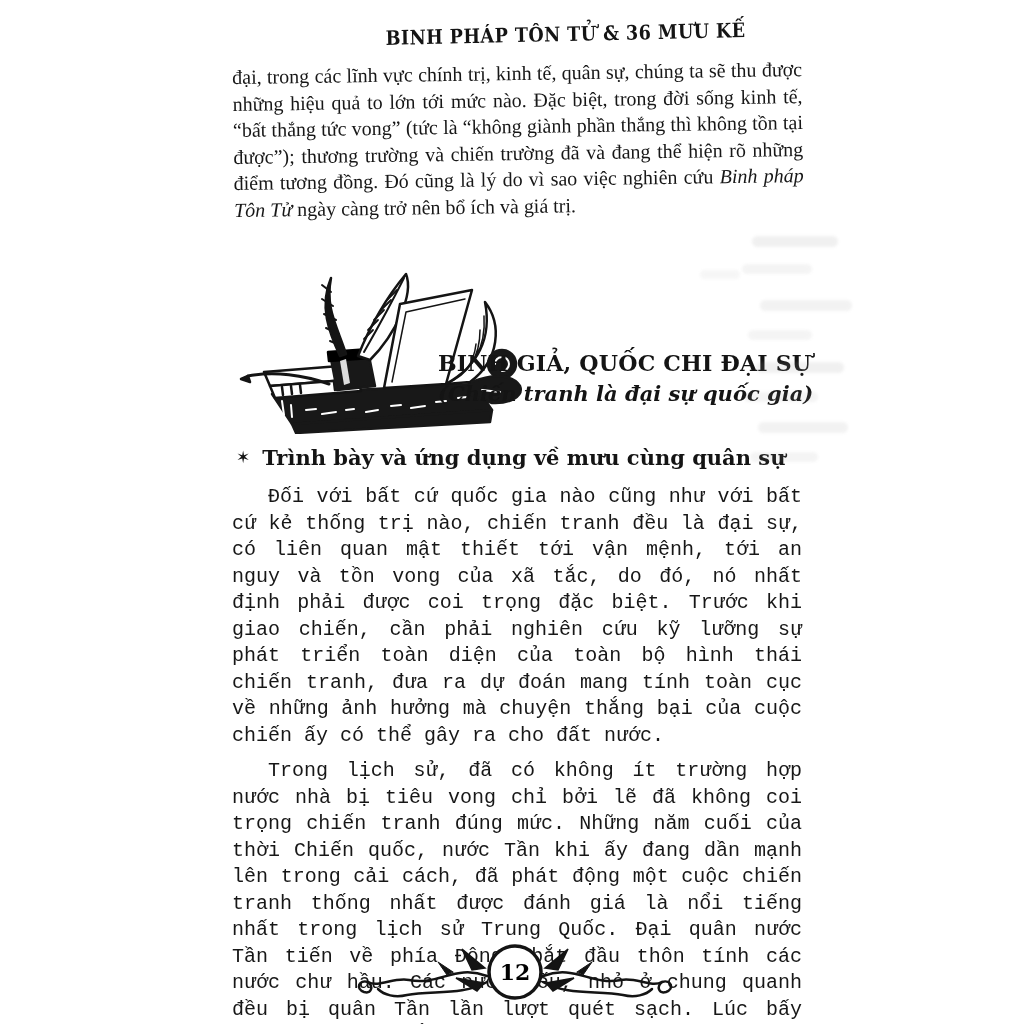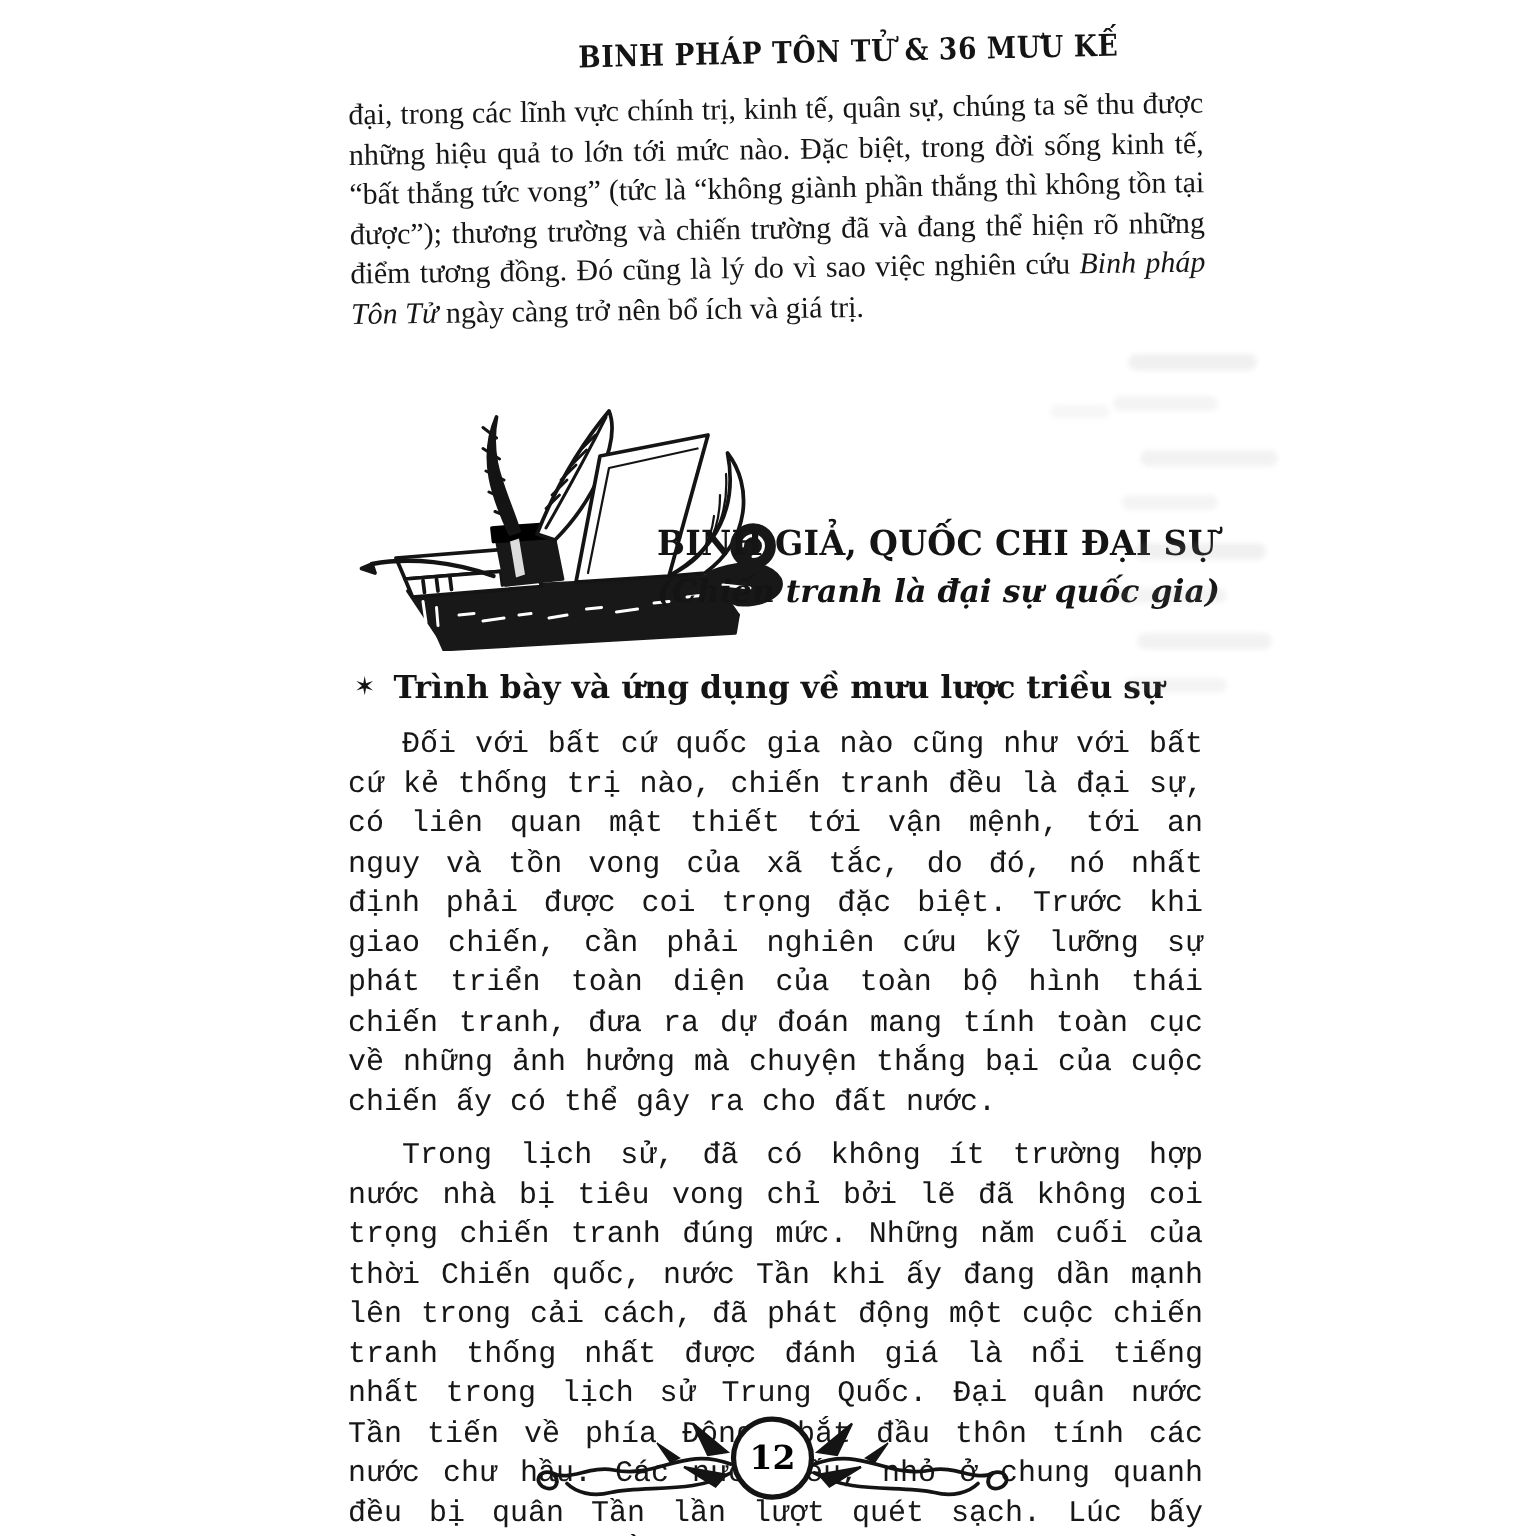--- a/index.html
+++ b/index.html
@@ -145,21 +145,21 @@
         <path d="M248 126 l18 2" stroke="#ffffff" stroke-width="2"></path>
       </g>
     </svg>
 
     <div class="chapter-heading">
       <div class="chapter-title">BINH GIẢ, QUỐC CHI ĐẠI SỰ</div>
       <div class="chapter-subtitle">(Chiến tranh là đại sự quốc gia)</div>
     </div>
 
     <div class="section-heading">
-      <span class="star">✶</span><span>Trình bày và ứng dụng về mưu lược triều sự</span>
+      <span class="star">✶</span><span>Trình bày và ứng dụng về mưu cùng quân sự</span>
     </div>
 
     <div class="paras">
       <p class="bodytext">Đối với bất cứ quốc gia nào cũng như với bất cứ kẻ thống trị nào, chiến tranh đều là đại sự, có liên quan mật thiết tới vận mệnh, tới an nguy và tồn vong của xã tắc, do đó, nó nhất định phải được coi trọng đặc biệt. Trước khi giao chiến, cần phải nghiên cứu kỹ lưỡng sự phát triển toàn diện của toàn bộ hình thái chiến tranh, đưa ra dự đoán mang tính toàn cục về những ảnh hưởng mà chuyện thắng bại của cuộc chiến ấy có thể gây ra cho đất nước.</p>
       <p class="bodytext continues">Trong lịch sử, đã có không ít trường hợp nước nhà bị tiêu vong chỉ bởi lẽ đã không coi trọng chiến tranh đúng mức. Những năm cuối của thời Chiến quốc, nước Tần khi ấy đang dần mạnh lên trong cải cách, đã phát động một cuộc chiến tranh thống nhất được đánh giá là nổi tiếng nhất trong lịch sử Trung Quốc. Đại quân nước Tần tiến về phía Đông, bắt đầu thôn tính các nước chư hầu. Các nước yếu, nhỏ ở chung quanh đều bị quân Tần lần lượt quét sạch. Lúc bấy giờ, nước Tề nằm ở vùng Sơn Đông, lực lượng cũng khá lớn mạnh, vậy tại sao cũng không thoát khỏi ách vận bị thôn tính? Đó là vì vị vua cuối cùng của nước Tề là Điền Kiến tại vị đã không những không tu dưỡng chiến sự, lại còn bỏ bê triều chính. Tề Vương Điền</p>
     </div>
 
   </div>
 
   <div class="footer">

